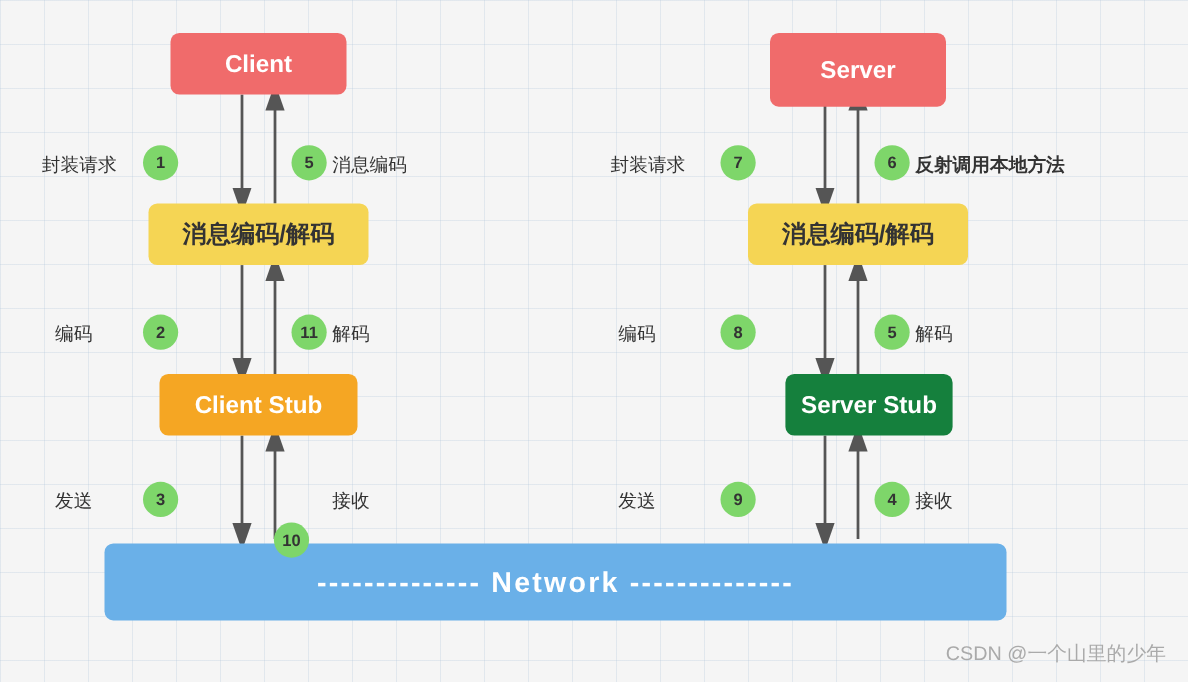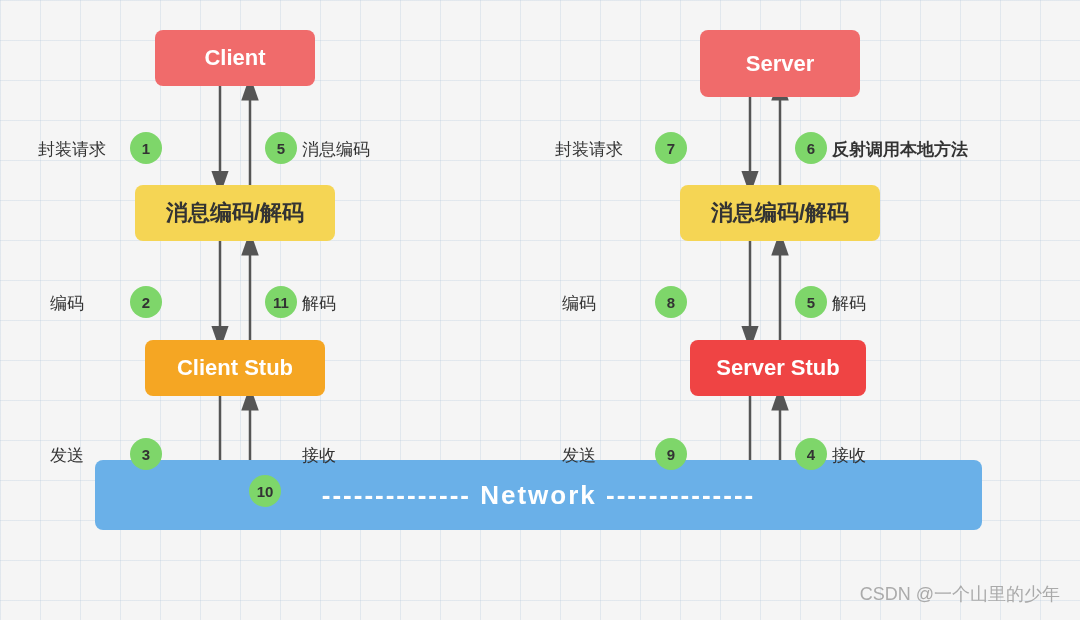--- a/index.html
+++ b/index.html
@@ -71,33 +71,33 @@
 
     .box-client-stub {
       background-color: #f5a623;
       width: 180px;
       height: 56px;
       left: 145px;
       top: 340px;
     }
 
     .box-server-stub {
-      background-color: #ef4444;
-      width: 176px;
-      height: 56px;
-      left: 690px;
+      background-color: #15803d;
+      width: 152px;
+      height: 56px;
+      left: 714px;
       top: 340px;
     }
 
     .box-network {
       background-color: #6ab0e8;
-      width: 887px;
+      width: 820px;
       height: 70px;
       left: 95px;
-      top: 460px;
+      top: 494px;
       font-size: 26px;
       letter-spacing: 2px;
       color: white;
       font-weight: bold;
     }
 
     
     .arrows-svg {
       position: absolute;
       top: 0;

